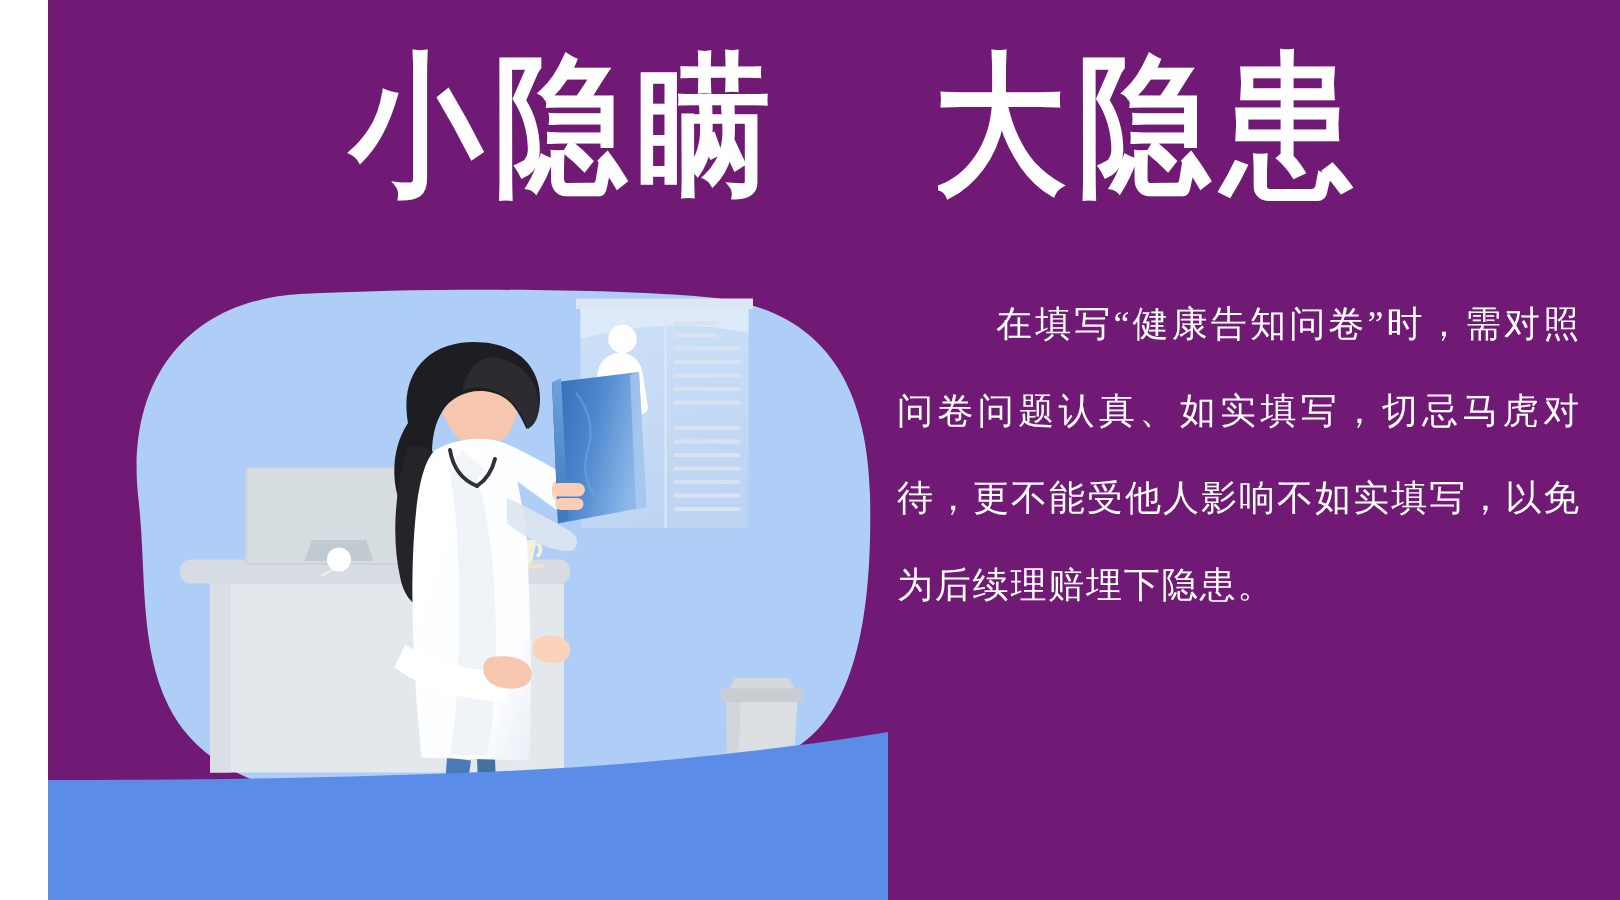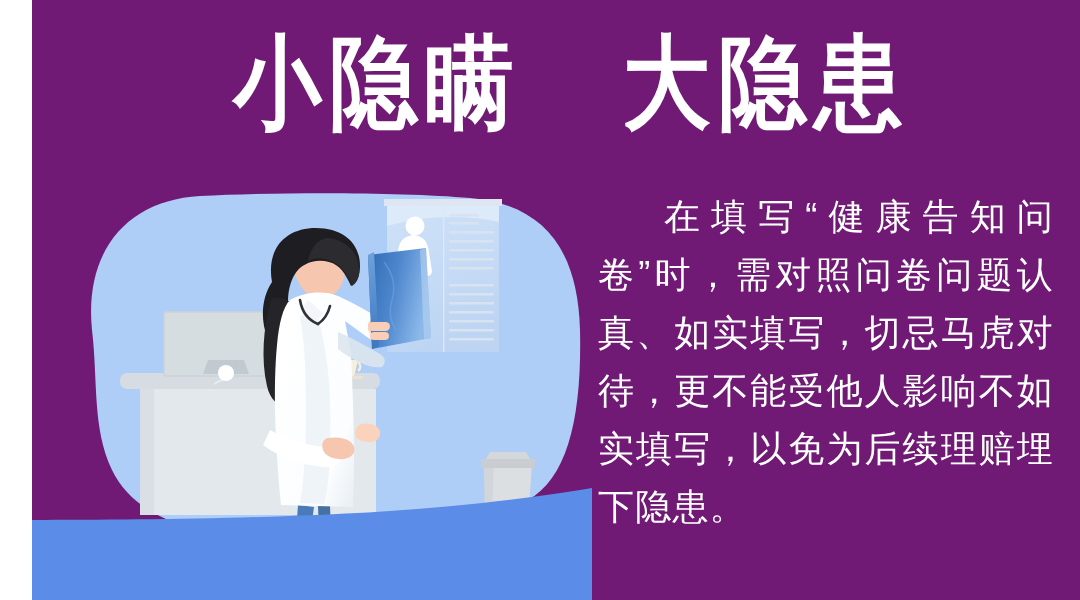--- a/index.html
+++ b/index.html
@@ -43,27 +43,27 @@
   }
   .title-gap { display: inline-block; width: 92px; }
 
   
   .body-text {
     position: absolute;
     left: 566px;
     top: 188px;
     width: 456px;
     color: #ffffff;
-    font-size: 36px;
+    font-size: 24px;
     line-height: 58px;
     text-align: justify;
     text-align-last: left;
     text-indent: 66px;
     letter-spacing: 1.2px;
-    font-family: Liberation Sans, sans-serif;
+    font-family: Liberation Serif, serif;
   }
 
   
   .illus {
     position: absolute;
     left: 0;
     top: 0;
     width: 560px;
     height: 600px;
   }

